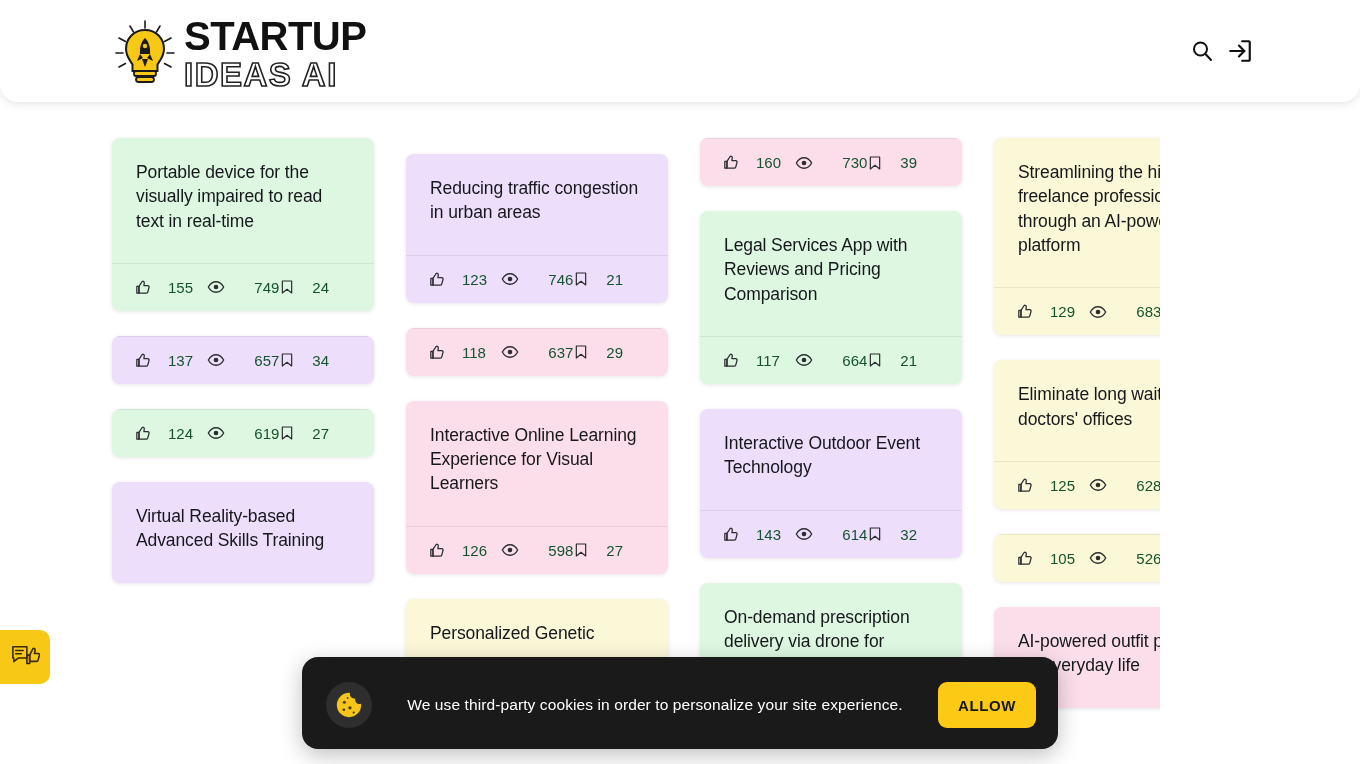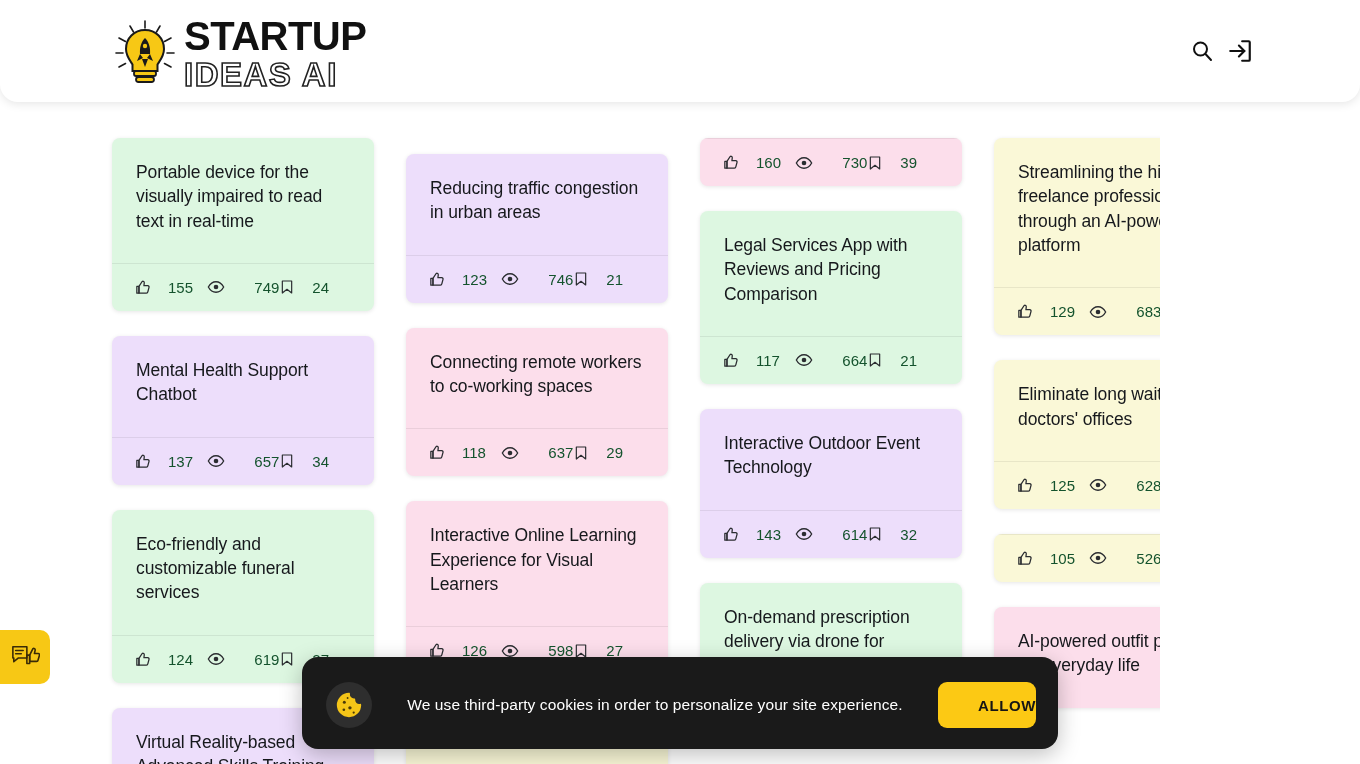--- a/index.html
+++ b/index.html
@@ -188,21 +188,20 @@
     background: #fcc914;
     color: #151515;
     border: none;
     border-radius: 9px;
     width: 98px; height: 46px;
     font-size: 15px;
     font-weight: 700;
     letter-spacing: 0.6px;
     cursor: pointer;
     font-family: "Liberation Sans", sans-serif;
-    text-align: right;
   }
 </style>
 </head>
 <body>
 
 <div class="header">
 
   <div class="logo-wrap">
     <svg class="logo-mark" viewBox="0 0 66 70">
       <g stroke="#1a1a1a" stroke-width="1.6" stroke-linecap="round">
@@ -272,21 +271,20 @@
           <span class="stat">
             <svg width="16" height="16" viewBox="0 0 24 24" fill="none" stroke="#2b2d31" stroke-width="1.8" stroke-linejoin="round">
                 <path d="M5 3 h14 v18 l-7 -5.5 l-7 5.5 Z"></path>
               </svg>
             <span>24</span>
           </span>
         </div>
       </div>
 
       <div class="card" style="background:#eddefb">
-        <div class="card-title">Mental Health Support Chatbot</div>
         <div class="card-stats">
           <span class="stat">
             <svg width="17" height="17" viewBox="0 0 24 24" fill="none" stroke="#2b2d31" stroke-width="1.8" stroke-linejoin="round">
                 <path d="M7 10.5 L7 20 L4 20 L4 10.5 Z"></path>
                 <path d="M7 10.5 L11.5 3.5 a2 2 0 0 1 3 2 L14 9.5 L19.5 9.5 a1.8 1.8 0 0 1 1.7 2.3 l-1.7 6.3 a2 2 0 0 1 -2 1.9 L7 20 Z"></path>
               </svg>
             <span>137</span>
           </span>
           <span class="stat">
             <svg width="18" height="18" viewBox="0 0 24 24" fill="none" stroke="#2b2d31" stroke-width="1.8">
@@ -298,21 +296,20 @@
           <span class="stat">
             <svg width="16" height="16" viewBox="0 0 24 24" fill="none" stroke="#2b2d31" stroke-width="1.8" stroke-linejoin="round">
                 <path d="M5 3 h14 v18 l-7 -5.5 l-7 5.5 Z"></path>
               </svg>
             <span>34</span>
           </span>
         </div>
       </div>
 
       <div class="card" style="background:#ddf7e1">
-        <div class="card-title">Eco-friendly and customizable funeral services</div>
         <div class="card-stats">
           <span class="stat">
             <svg width="17" height="17" viewBox="0 0 24 24" fill="none" stroke="#2b2d31" stroke-width="1.8" stroke-linejoin="round">
                 <path d="M7 10.5 L7 20 L4 20 L4 10.5 Z"></path>
                 <path d="M7 10.5 L11.5 3.5 a2 2 0 0 1 3 2 L14 9.5 L19.5 9.5 a1.8 1.8 0 0 1 1.7 2.3 l-1.7 6.3 a2 2 0 0 1 -2 1.9 L7 20 Z"></path>
               </svg>
             <span>124</span>
           </span>
           <span class="stat">
             <svg width="18" height="18" viewBox="0 0 24 24" fill="none" stroke="#2b2d31" stroke-width="1.8">
@@ -356,21 +353,20 @@
           <span class="stat">
             <svg width="16" height="16" viewBox="0 0 24 24" fill="none" stroke="#2b2d31" stroke-width="1.8" stroke-linejoin="round">
                 <path d="M5 3 h14 v18 l-7 -5.5 l-7 5.5 Z"></path>
               </svg>
             <span>21</span>
           </span>
         </div>
       </div>
 
       <div class="card" style="background:#fcdeeb">
-        <div class="card-title">Connecting remote workers to co-working spaces</div>
         <div class="card-stats">
           <span class="stat">
             <svg width="17" height="17" viewBox="0 0 24 24" fill="none" stroke="#2b2d31" stroke-width="1.8" stroke-linejoin="round">
                 <path d="M7 10.5 L7 20 L4 20 L4 10.5 Z"></path>
                 <path d="M7 10.5 L11.5 3.5 a2 2 0 0 1 3 2 L14 9.5 L19.5 9.5 a1.8 1.8 0 0 1 1.7 2.3 l-1.7 6.3 a2 2 0 0 1 -2 1.9 L7 20 Z"></path>
               </svg>
             <span>118</span>
           </span>
           <span class="stat">
             <svg width="18" height="18" viewBox="0 0 24 24" fill="none" stroke="#2b2d31" stroke-width="1.8">

